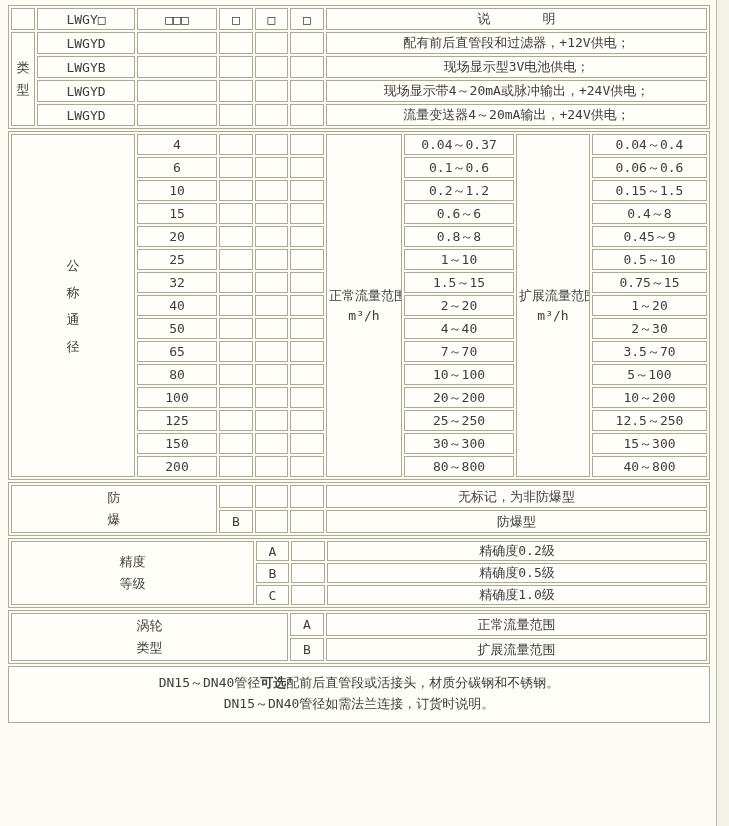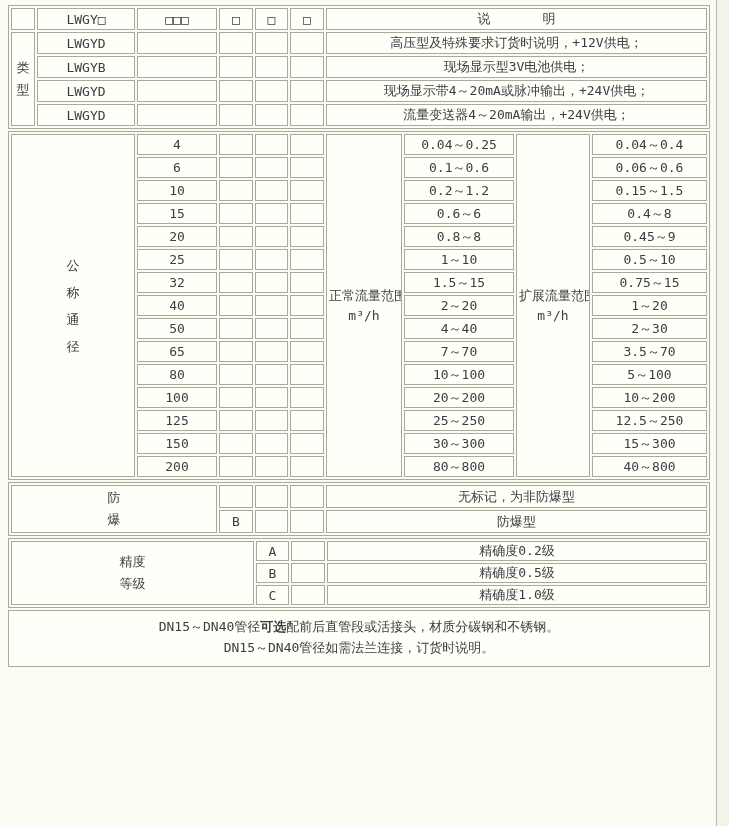--- a/index.html
+++ b/index.html
@@ -82,21 +82,21 @@
     <tr class="h22">
       <td rowspan="4" class="stack2">
         <div>类</div>
         <div>型</div>
       </td>
       <td>LWGYD</td>
       <td></td>
       <td></td>
       <td></td>
       <td></td>
-      <td>高压型及特殊要求订货时说明，+12V供电；</td>
+      <td>配有前后直管段和过滤器，+12V供电；</td>
     </tr>
     <tr class="h22">
       <td>LWGYB</td>
       <td></td>
       <td></td>
       <td></td>
       <td></td>
       <td>现场显示型3V电池供电；</td>
     </tr>
     <tr class="h22">
@@ -139,21 +139,21 @@
         <div>径</div>
       </td>
       <td>4</td>
       <td></td>
       <td></td>
       <td></td>
       <td rowspan="15" class="unitcell">
         <div>正常流量范围</div>
         <div>m³/h</div>
       </td>
-      <td>0.04～0.25</td>
+      <td>0.04～0.37</td>
       <td rowspan="15" class="unitcell">
         <div>扩展流量范围</div>
         <div>m³/h</div>
       </td>
       <td>0.04～0.4</td>
     </tr>
     <tr class="h21">
       <td>6</td>
       <td></td>
           <td></td>
@@ -319,19 +319,40 @@
       <td>精确度0.5级</td>
     </tr>
     <tr class="h20">
       <td>C</td>
       <td></td>
       <td>精确度1.0级</td>
     </tr>
   </tbody>
     </table>
 
+  <table class="sec">
+    <colgroup>
+      <col style="width:277px">
+        <col style="width:34px">
+        <col style="width:381px">
+    </colgroup>
+    <tbody>
+        <tr class="h23">
+      <td rowspan="2" class="stack2">
+        <div>涡轮</div>
+        <div>类型</div>
+      </td>
+      <td>A</td>
+      <td>正常流量范围</td>
+    </tr>
+    <tr class="h23">
+      <td>B</td>
+      <td>扩展流量范围</td>
+    </tr>
+  </tbody>
+    </table>
 
   <div class="notesbox">
     <div class="nline"><span>DN15～DN40管径</span><span class="b">可选</span><span>配前后直管段或活接头，材质分碳钢和不锈钢。</span></div>
     <div class="nline">DN15～DN40管径如需法兰连接，订货时说明。</div>
   </div>
 
 </div>
 
 </body></html>

